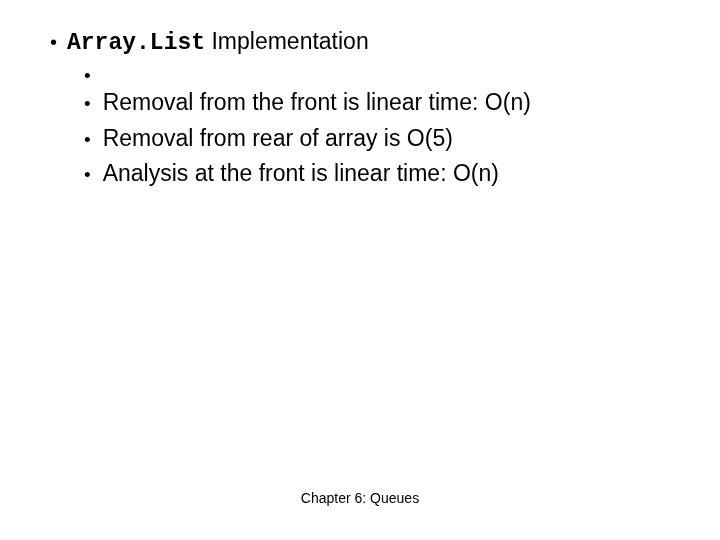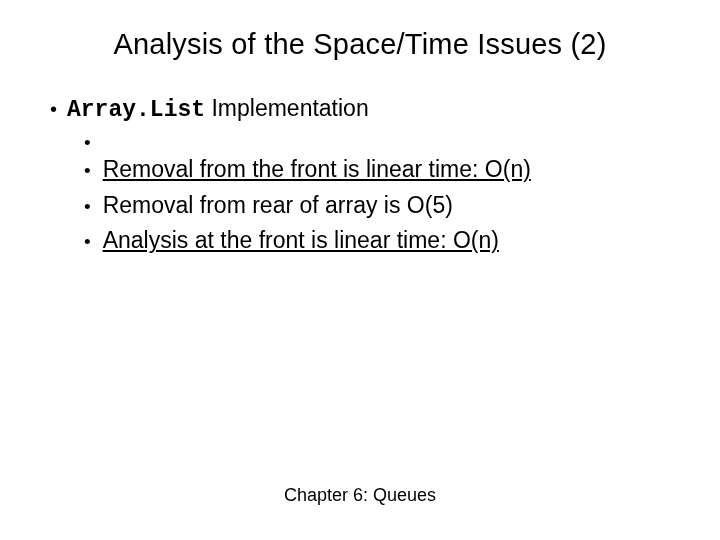--- a/index.html
+++ b/index.html
@@ -51,37 +51,35 @@
     line-height: 1.55;
     display: flex;
     align-items: baseline;
   }
   .sub-bullet .dot {
     font-size: 19px;
     margin-right: 12px;
     line-height: 1;
   }
   .underlined {
-    text-decoration: underline;
   }
   .footer {
     position: absolute;
     bottom: 34px;
     left: 0;
     width: 100%;
     text-align: center;
-    font-size: 18px;
+    font-size: 14px;
     color: #000;
   }
 </style>
 </head>
 <body>
 
 <div class="slide">
-  <h1 class="title">Analysis of the Space/Time Issues (2)</h1>
 
   <div class="content">
     <div class="top-bullet">
       <span class="dot">•</span>
       <span>
         <span class="mono">Array.List</span><span> Implementation</span>
       </span>
     </div>
 
     <div class="sub-list">

